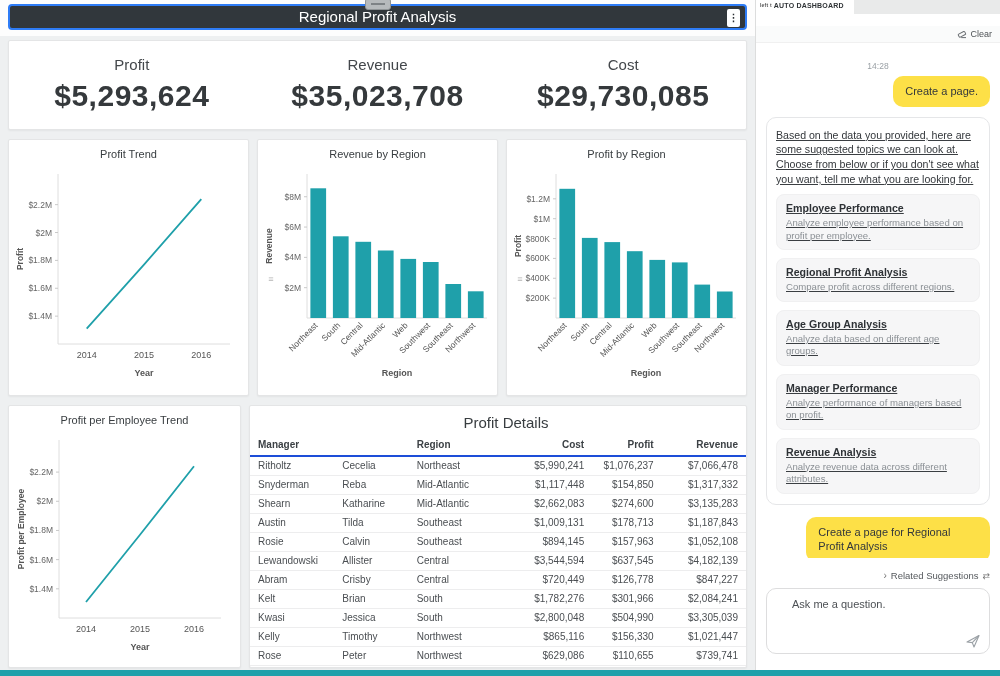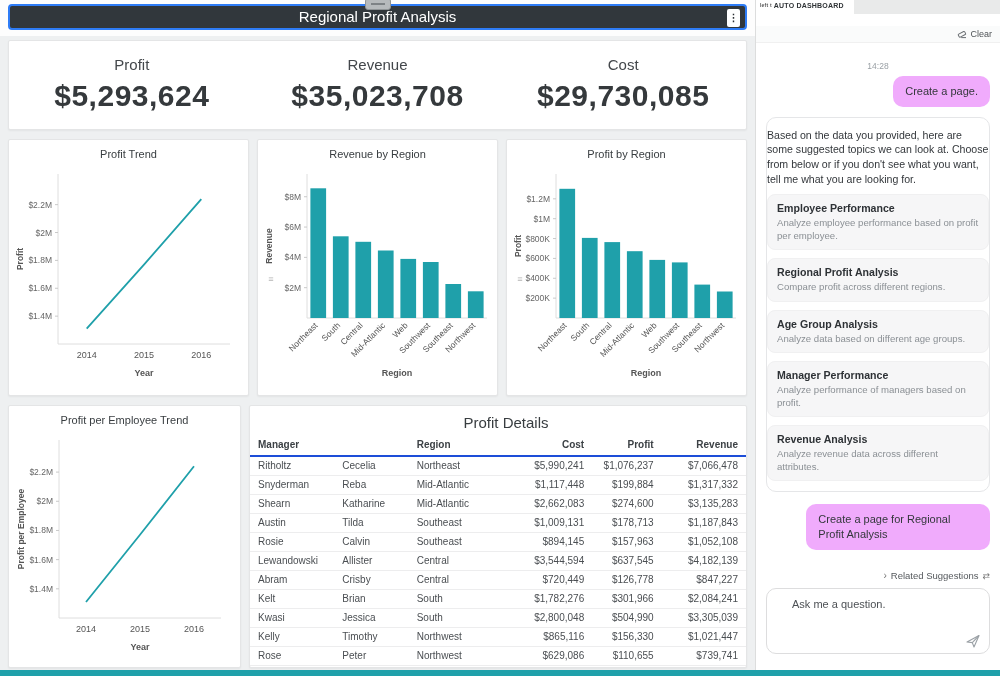--- a/index.html
+++ b/index.html
@@ -59,26 +59,26 @@
   .tab-strip { height:14px; background:#e9eaea; display:flex; font-size:7px; }
   .tab { background:#fff; padding:2px 10px 0 4px; font-weight:bold; color:#2f3336; letter-spacing:.2px; white-space:nowrap; }
   .tab-prefix { font-size:5px; color:#555; margin-right:2px; vertical-align:top; }
   .clear-row { height:17px; background:#fafbfb; display:flex; justify-content:flex-end; align-items:center; padding-right:8px; border-bottom:1px solid #f0f0f0; }
   .clear-btn { font-size:9px; color:#4f5356; display:flex; align-items:center; gap:3px; cursor:pointer; }
 
   .messages { flex:1; padding:6px 10px 0; overflow:hidden; }
   .timestamp { text-align:center; font-size:8.5px; color:#9aa0a5; margin-bottom:5px; }
   .bubble-user {
     margin-left:auto; width:fit-content; max-width:82%;
-    background:#f0abfc; border-radius:10px; padding:8px 12px;
+    background:#fde047; border-radius:10px; padding:8px 12px;
     font-size:11px; color:#33373b; line-height:1.35;
   }
   .assistant-panel {
     margin-top:10px; border:1px solid #e5e6e8; border-radius:10px;
-    padding:10px 0; background:#fff;
+    padding:10px 9px; background:#fff;text-decoration:underline;
   }
   .intro { font-size:10.6px; color:#33373b; line-height:1.38; }
   .suggestion {
     margin-top:8px; background:#f6f6f7; border:1px solid #f0f0f1;
     border-radius:8px; padding:7px 9px; cursor:pointer;
   }
   .s-title { font-size:10.6px; font-weight:bold; color:#2e3236; }
   .s-desc { font-size:9.6px; color:#8b9095; margin-top:3px; line-height:1.3; }
   .bubble-user.second { margin-top:12px; }
   .assistant-msg {
@@ -323,21 +323,21 @@
                   <td>Northeast</td>
                   <td class="num">$5,990,241</td>
                   <td class="num">$1,076,237</td>
                   <td class="num">$7,066,478</td>
                 </tr>
                 <tr>
                   <td>Snyderman</td>
                   <td>Reba</td>
                   <td>Mid-Atlantic</td>
                   <td class="num">$1,117,448</td>
-                  <td class="num">$199,884</td>
+                  <td class="num">$154,850</td>
                   <td class="num">$1,317,332</td>
                 </tr>
                 <tr>
                   <td>Shearn</td>
                   <td>Katharine</td>
                   <td>Mid-Atlantic</td>
                   <td class="num">$2,662,083</td>
                   <td class="num">$274,600</td>
                   <td class="num">$3,135,283</td>
                 </tr>

